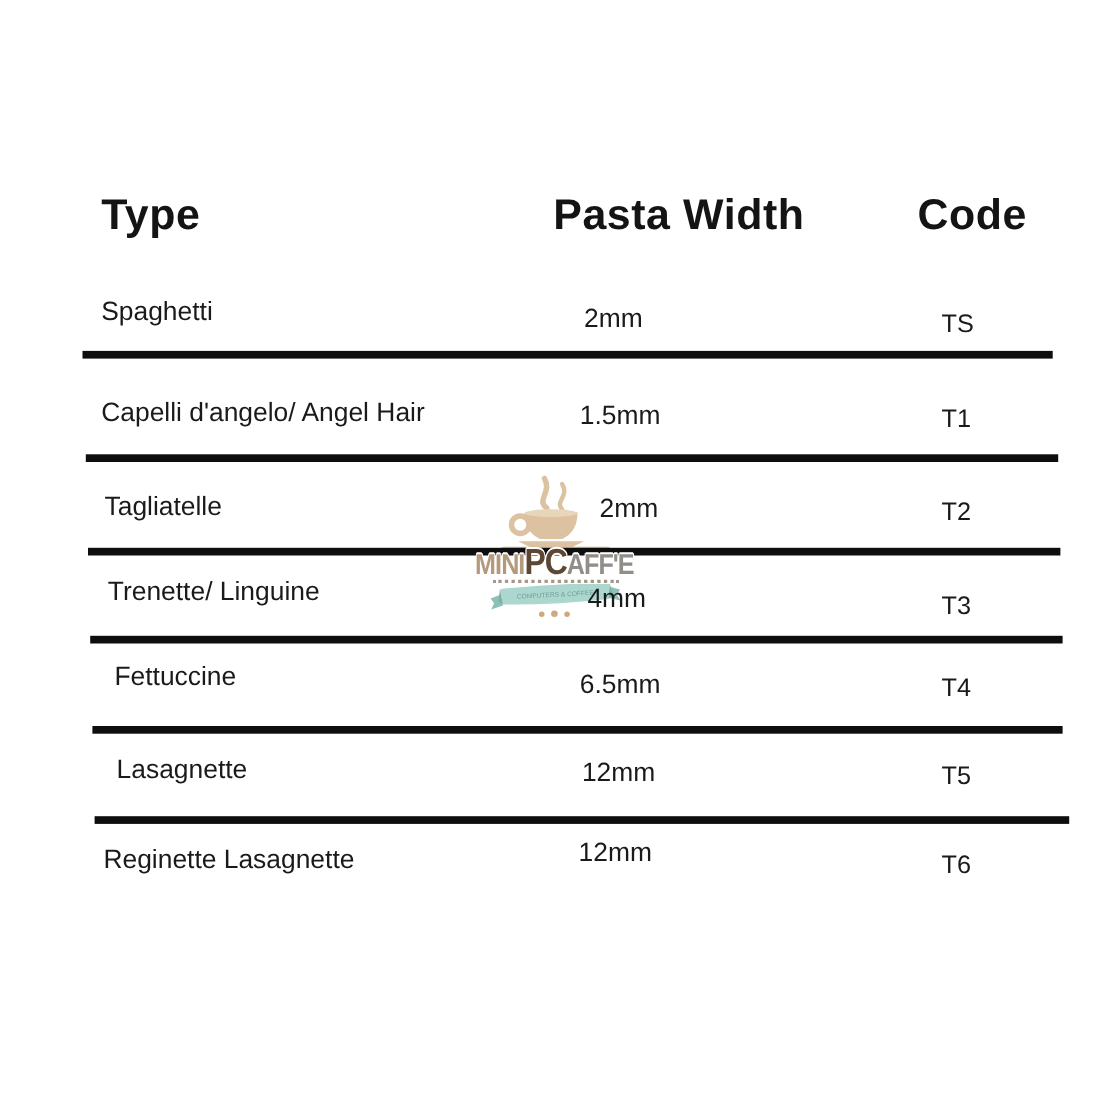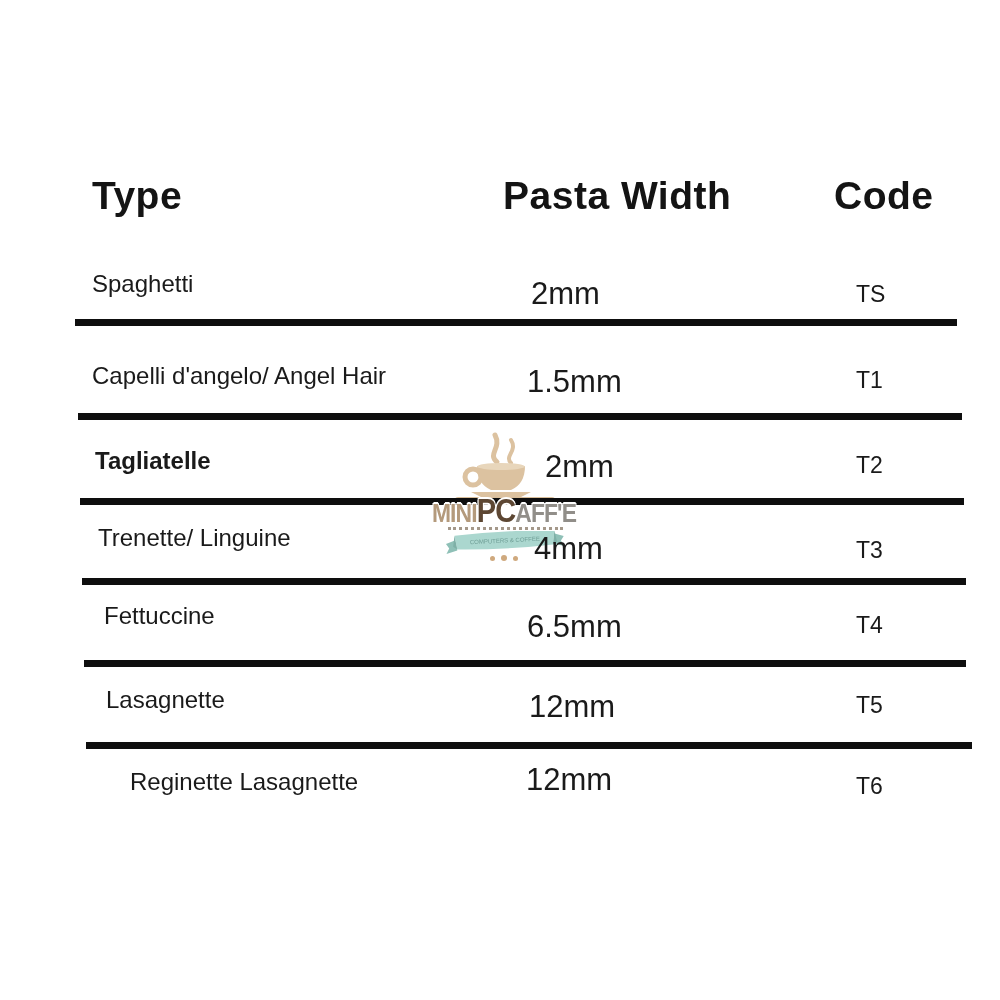--- a/index.html
+++ b/index.html
@@ -23,30 +23,30 @@
   .sep2{top:413px;left:78px;width:884px;}
   .sep3{top:498px;left:80px;width:884px;}
   .sep4{top:578px;left:82px;width:884px;}
   .sep5{top:660px;left:84px;width:882px;}
   .sep6{top:742px;left:86px;width:886px;}
 
   
   .row{position:absolute;left:0;width:1000px;height:40px;z-index:4;padding-left:22px;}
   .cell{position:absolute;top:0;white-space:nowrap;color:#1a1a1a;}
   .cell-type{font-size:24px;left:92px;}
-  .cell-width{font-size:31px;left:528px;}
+  .cell-width{font-size:24px;left:528px;}
   .cell-code{font-size:23px;left:856px;width:44px;text-align:left;}
 
   .r1{top:270px;} .r1 .cell-width{left:531px;top:6px;}  .r1 .cell-code{top:11px;}
   .r2{top:362px;} .r2 .cell-width{left:527px;top:2px;}  .r2 .cell-code{top:5px;}
-  .r3{top:447px;} .r3 .cell-type{left:95px;font-weight:bold;}  .r3 .cell-width{left:545px;top:2px;}  .r3 .cell-code{top:5px;}
+  .r3{top:447px;} .r3 .cell-type{left:95px;}  .r3 .cell-width{left:545px;top:2px;}  .r3 .cell-code{top:5px;}
   .r4{top:524px;} .r4 .cell-type{left:98px;}  .r4 .cell-width{left:534px;top:7px;}  .r4 .cell-code{top:13px;}
   .r5{top:602px;} .r5 .cell-type{left:104px;} .r5 .cell-width{left:527px;top:7px;}  .r5 .cell-code{top:10px;}
   .r6{top:686px;} .r6 .cell-type{left:106px;} .r6 .cell-width{left:529px;top:3px;}  .r6 .cell-code{top:6px;}
-  .r7{top:768px;} .r7 .cell-type{left:94px;margin-left:36px;}  .r7 .cell-width{left:526px;top:-6px;} .r7 .cell-code{top:5px;}
+  .r7{top:768px;} .r7 .cell-type{left:94px;}  .r7 .cell-width{left:526px;top:-6px;} .r7 .cell-code{top:5px;}
 
   
   .wm-cup-svg{position:absolute;left:435px;top:424px;width:140px;height:84px;z-index:1;}
   .wm-logo{
     position:absolute;left:420px;top:494px;width:168px;text-align:center;z-index:3;
     font-weight:bold;letter-spacing:-1px;white-space:nowrap;line-height:33px;
     transform:scaleX(.88);transform-origin:50% 50%;
     text-shadow:-1px -1px 0 #fff,1px -1px 0 #fff,-1px 1px 0 #fff,1px 1px 0 #fff,0 -2px 0 #fff,0 2px 0 #fff;
   }
   .wm-mini{font-size:26px;color:#b49a7c;}

